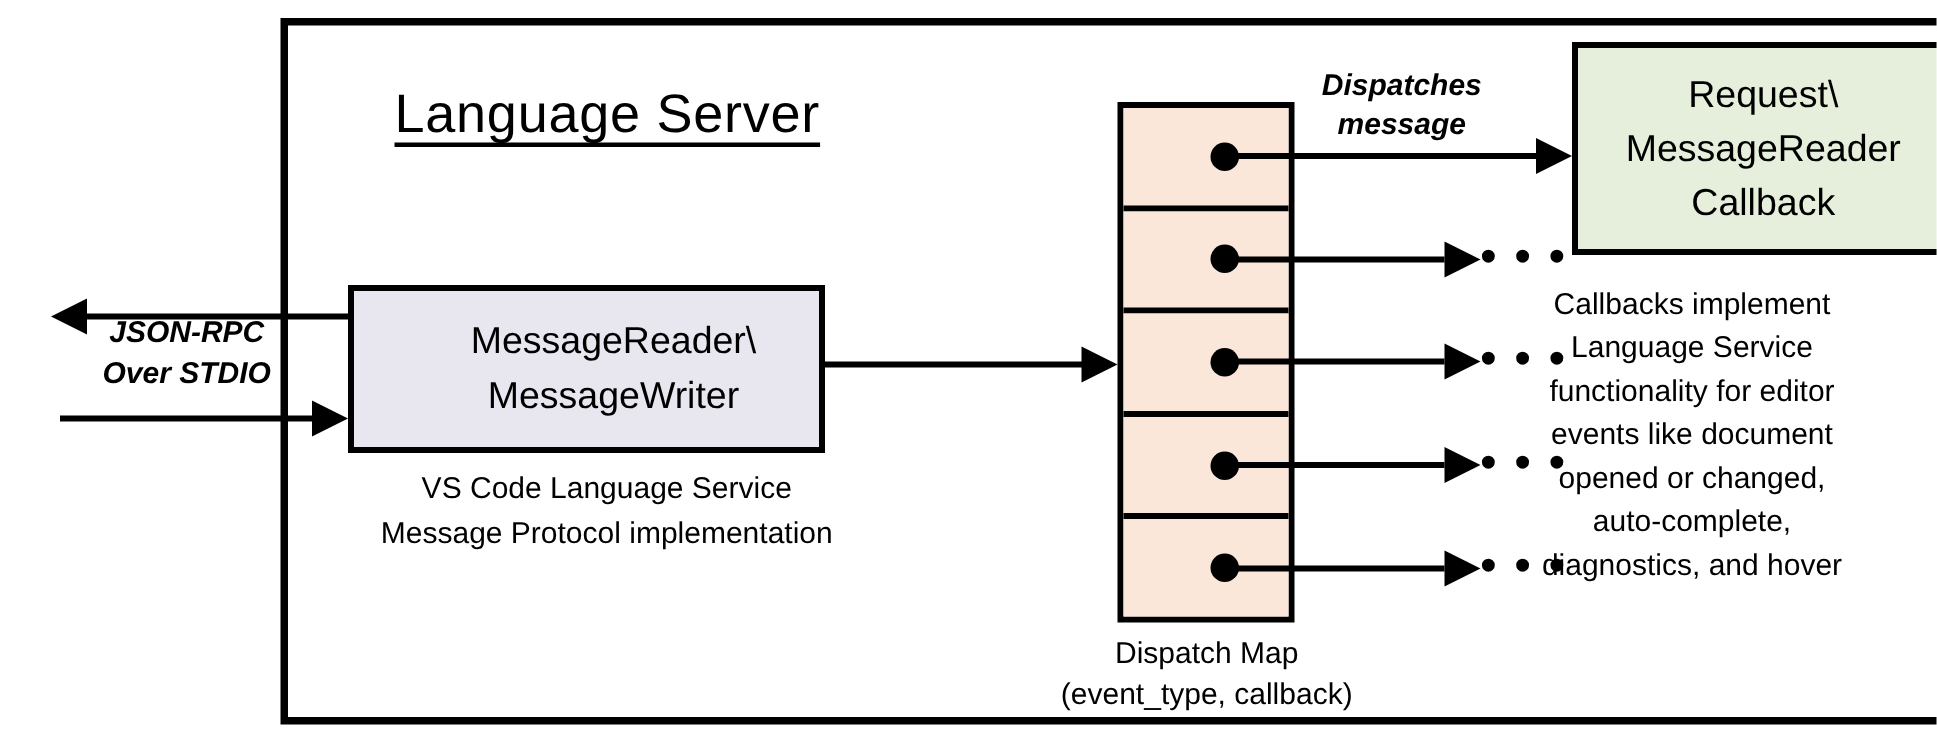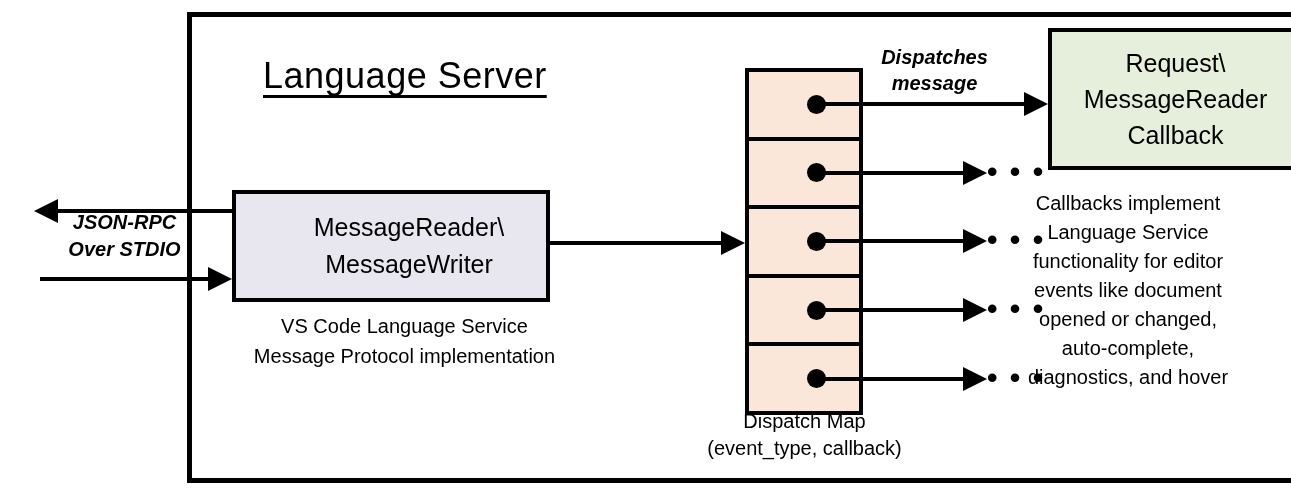--- a/index.html
+++ b/index.html
@@ -46,21 +46,21 @@
   }
   .reader-box   { left:200px; top:190px; width:318px; height:112px;
                   background:var(--reader-fill,#E8E6EF);padding-left:36px; }
   .callback-box { left:1016px; top:28px; width:255px; height:142px;
                   background:var(--callback-fill,#E6EFDC); line-height:36px; }
 
   .reader-caption { left:210px; top:311px; width:325px; line-height:30px; }
   .io-label       { left:25px;  top:209px; width:135px; line-height:27px; }
   .lookup-label   { left:512px; top:160px; width:185px; line-height:28px; }
   .dispatches-label { left:845px; top:44px; width:115px; line-height:26px; }
-  .map-caption    { left:655px; top:408px; width:235px; line-height:27px; }
+  .map-caption    { left:655px; top:423px; width:235px; line-height:27px; }
   .callback-note  { left:966px; top:189px; width:260px; line-height:29px; }
 
   .dispatch-map {
     position:absolute; left:713px; top:68px;
     width:118px; height:347px;
     border:4px solid var(--line,#000);
     display:flex; flex-direction:column;
   }
   .cell {
     position:relative; flex:1;

